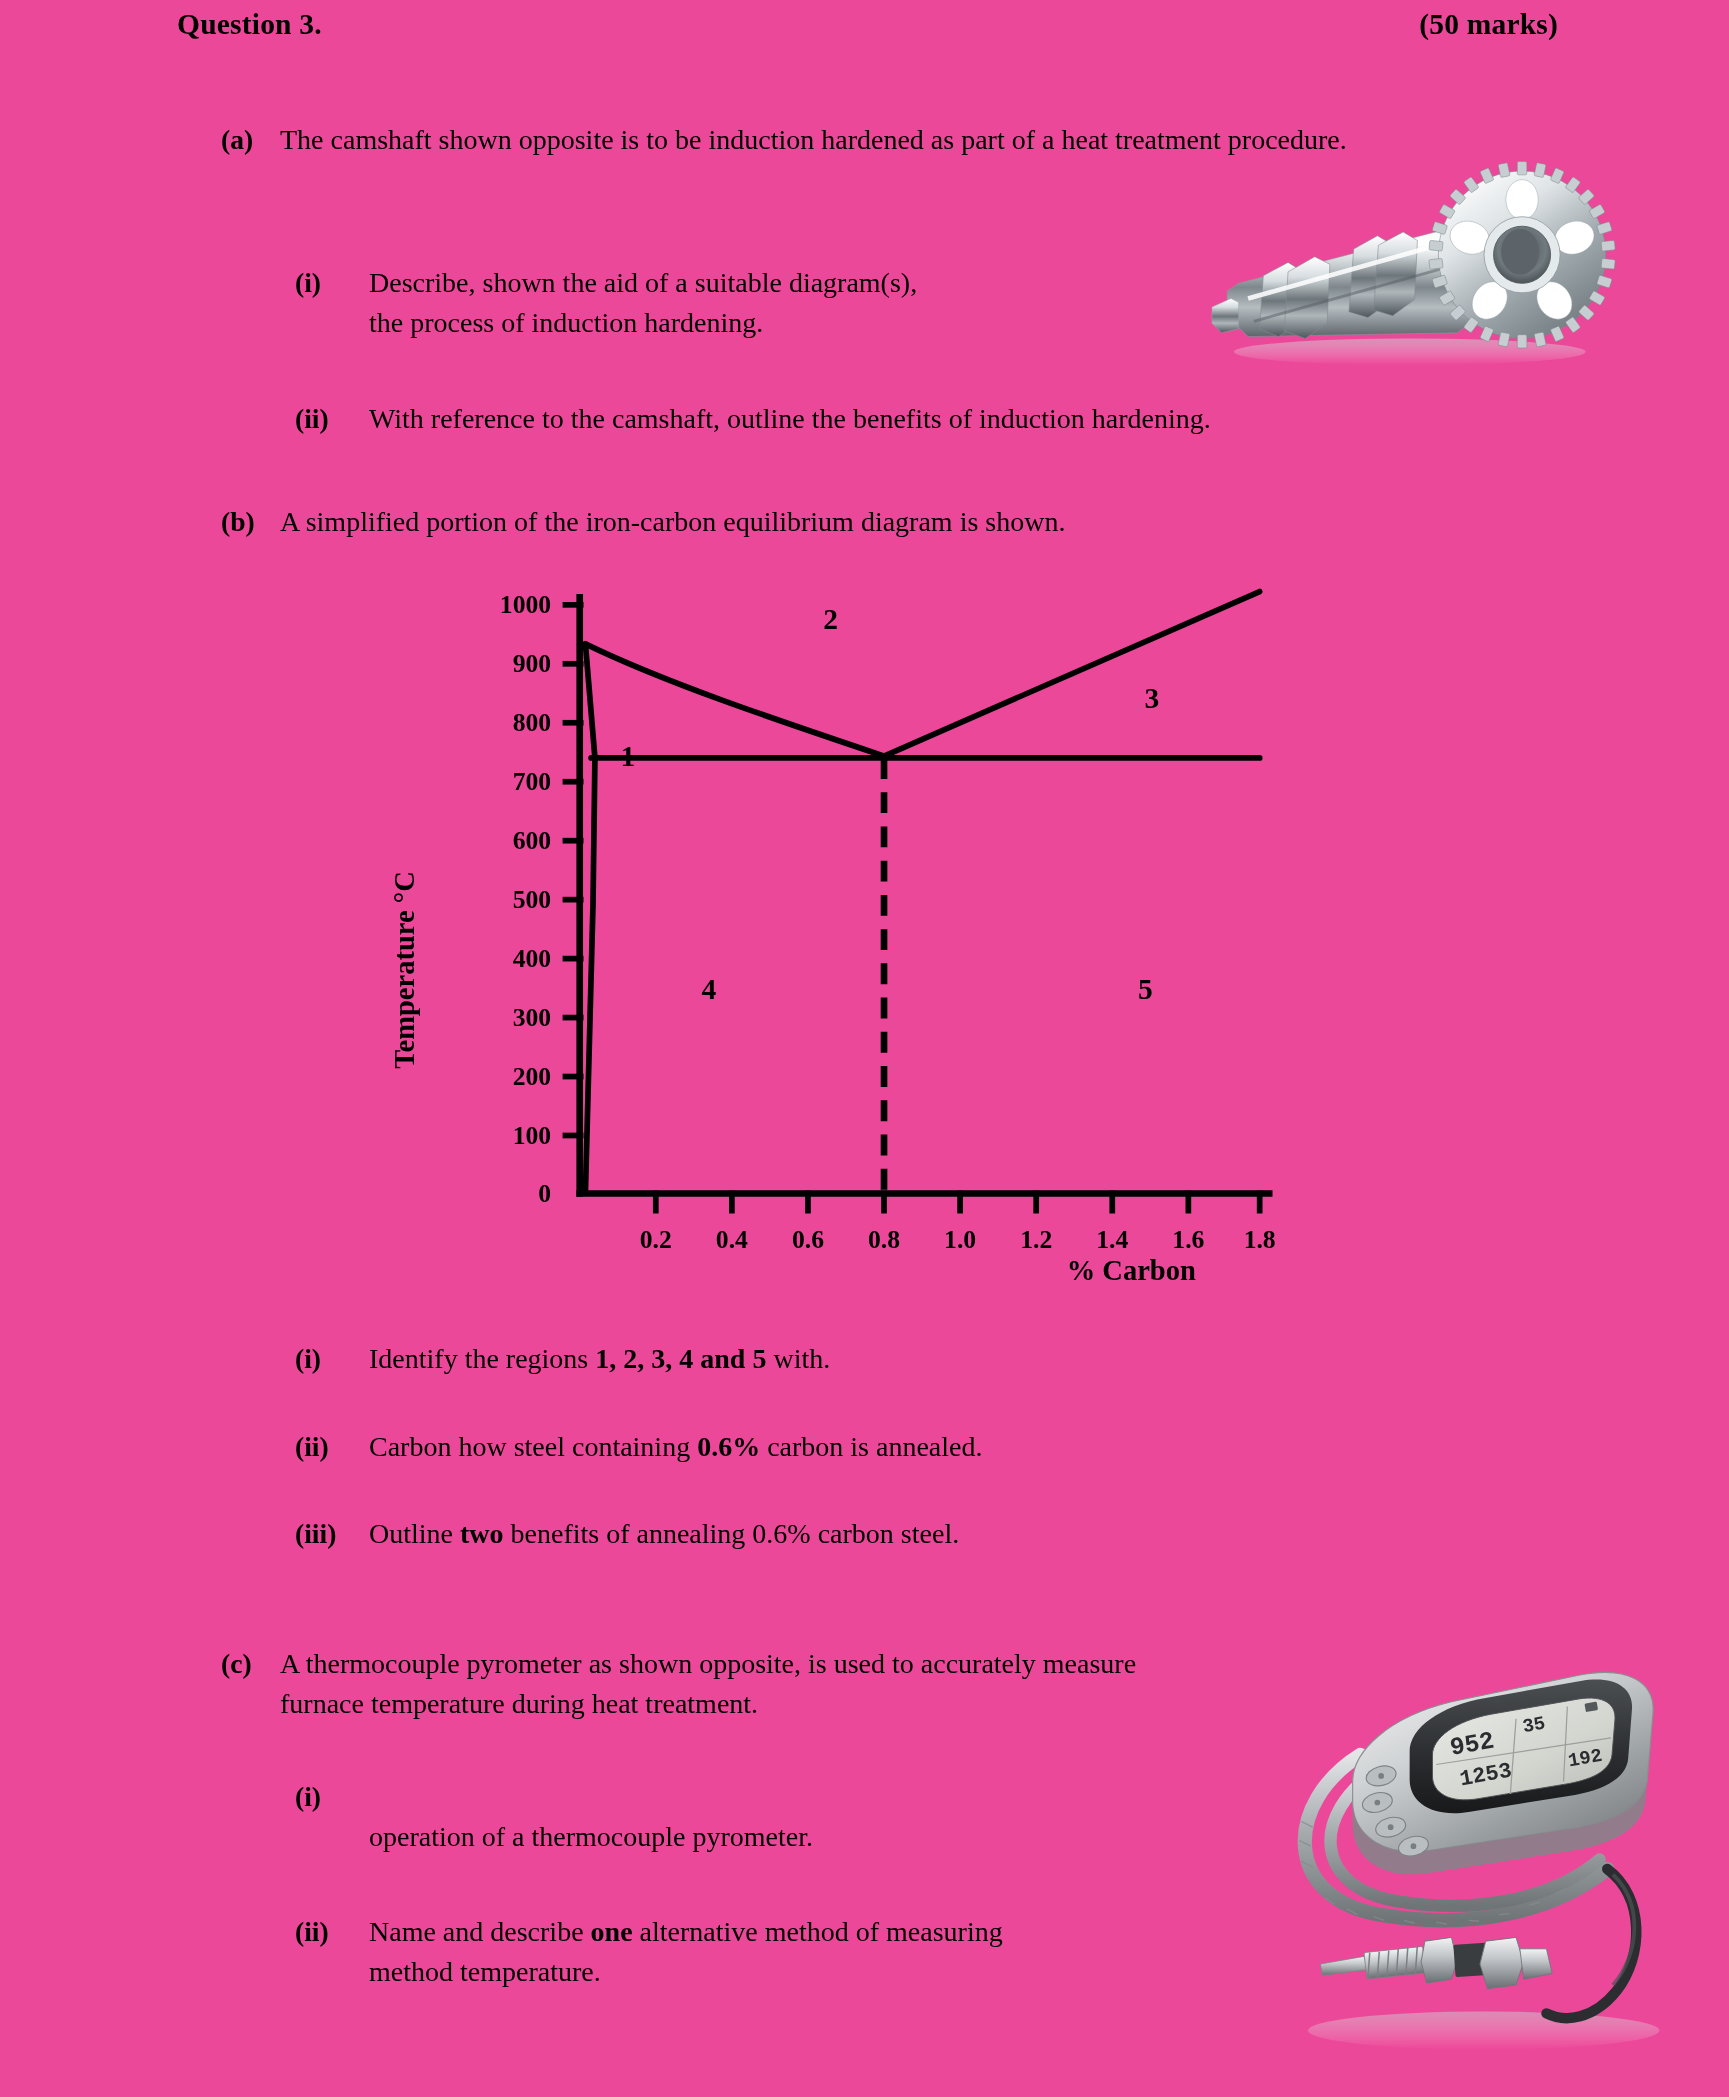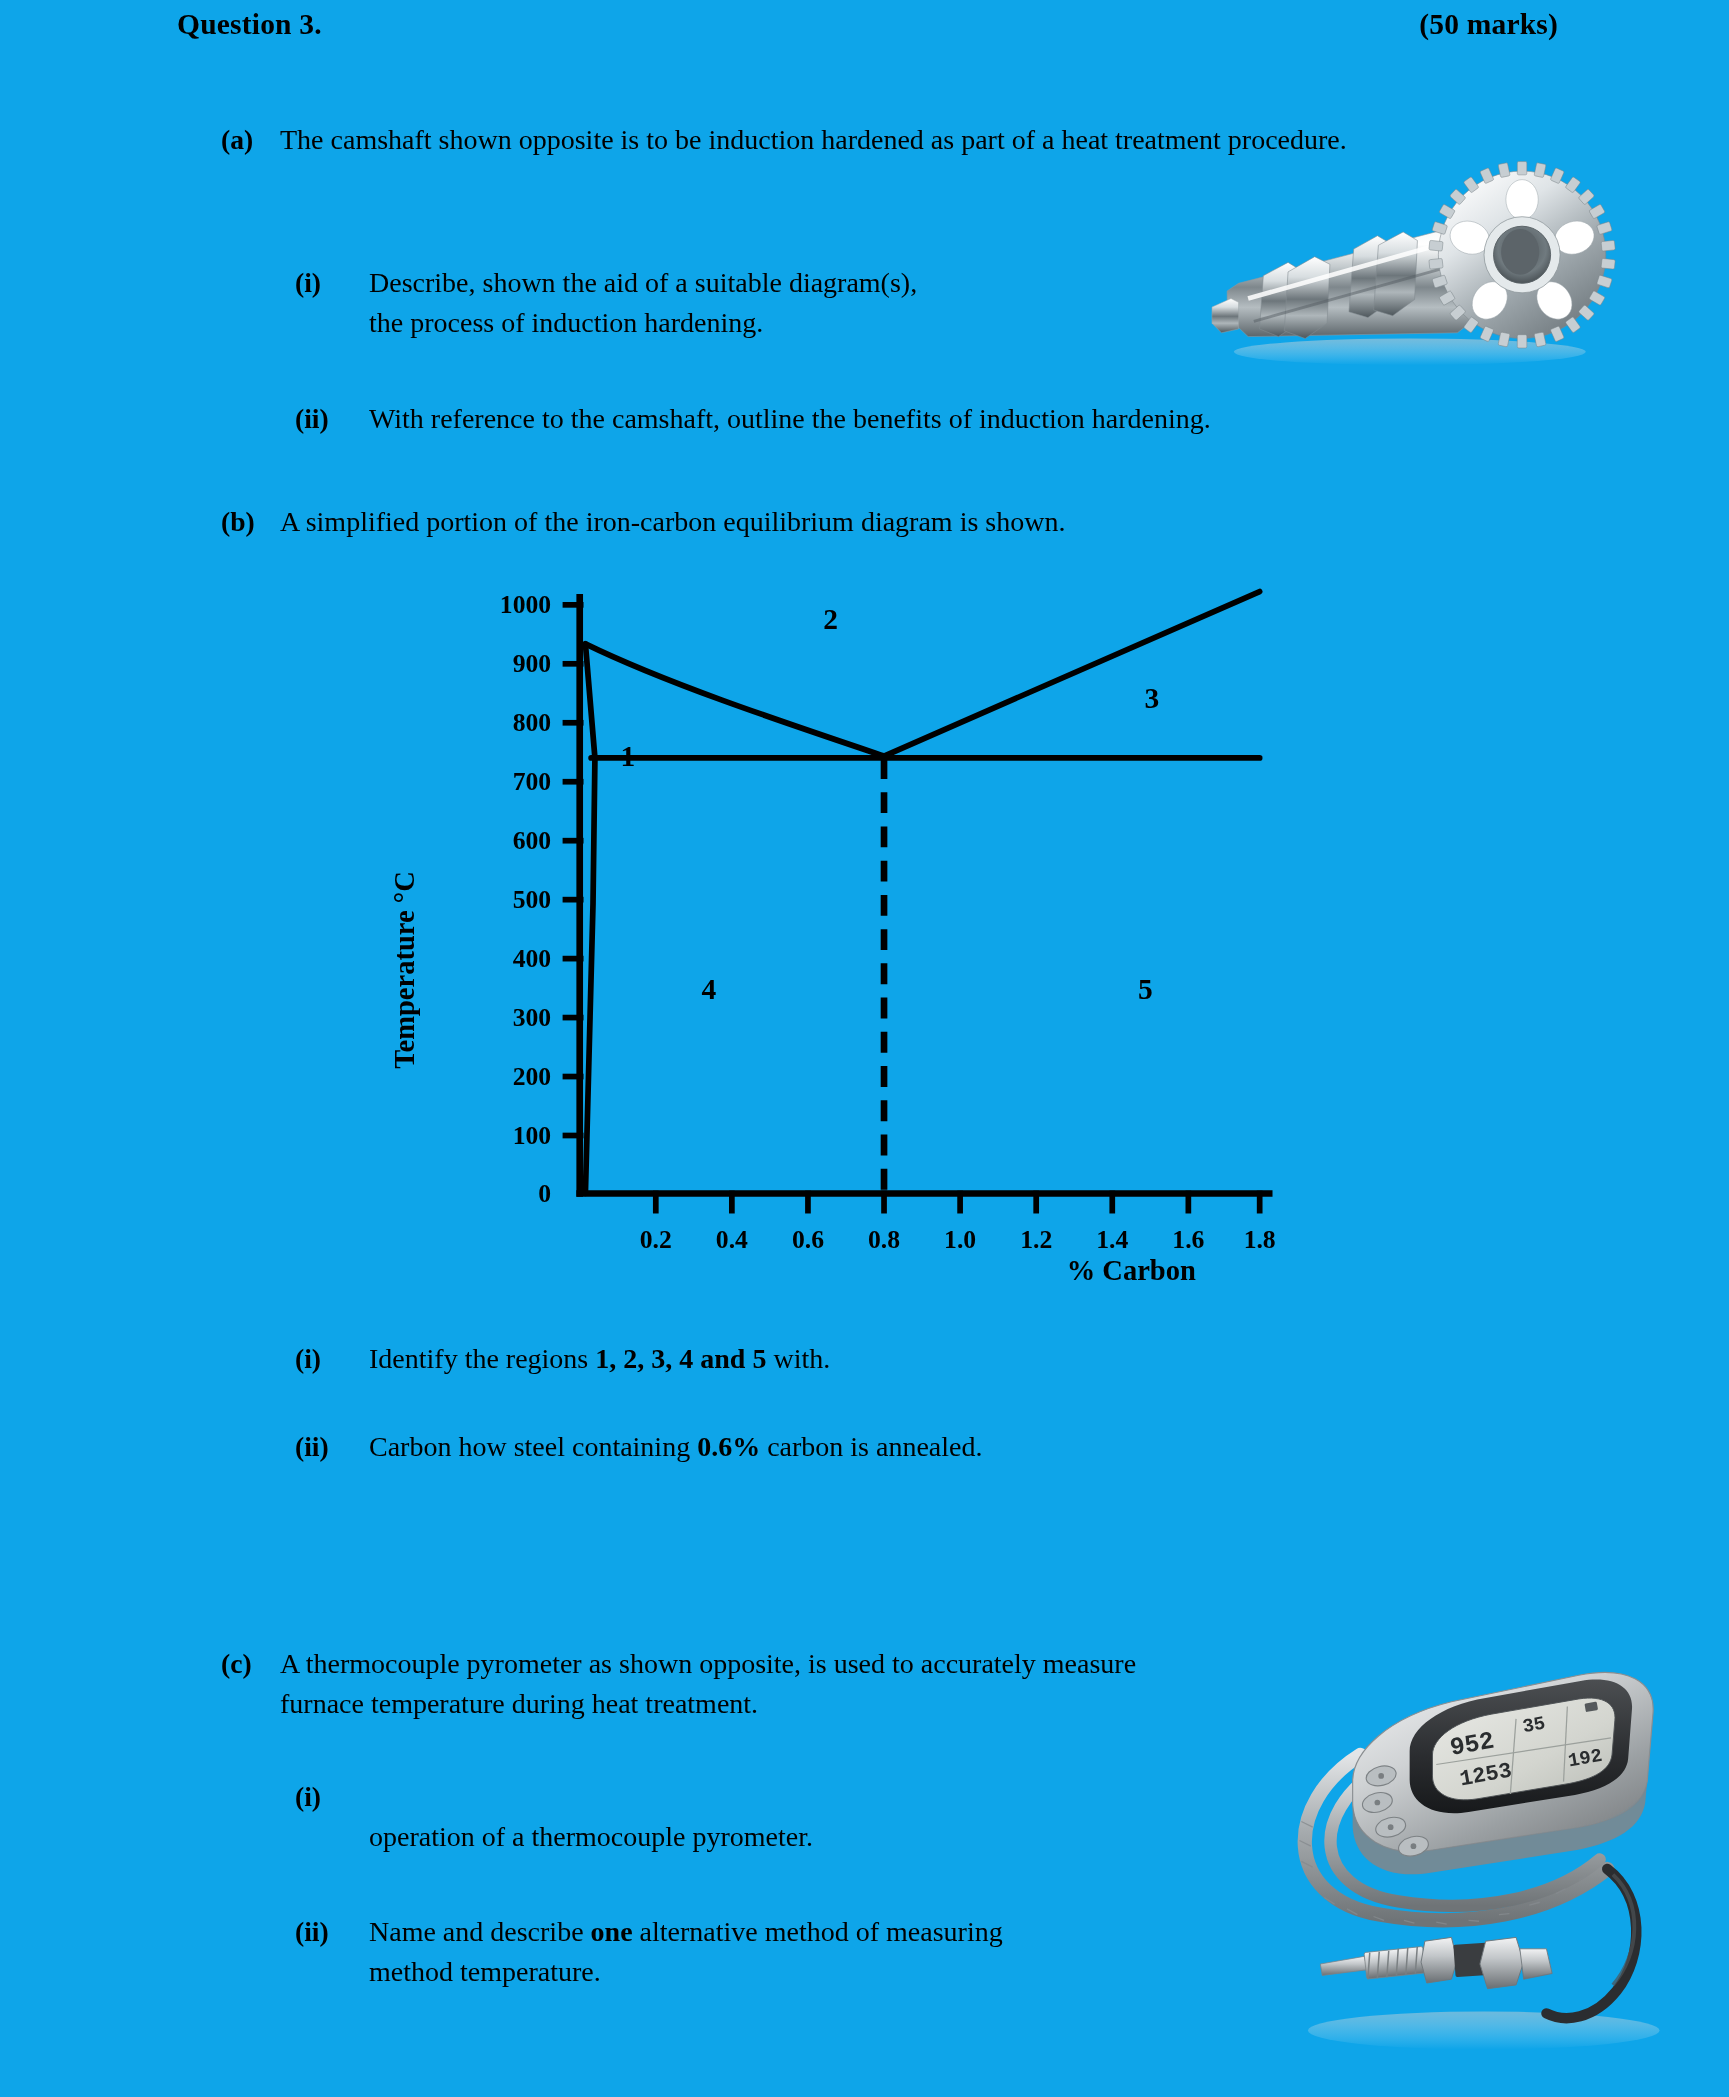--- a/index.html
+++ b/index.html
@@ -8,21 +8,21 @@
     background: #ffffff;
   }
   body {
     font-family: "Liberation Serif", "DejaVu Serif", serif;
     color: #000000;
   }
   .page {
     position: relative;
     width: 1729px;
     height: 2097px;
-    background: #0ea5e9;
+    background: #ec4899;
     overflow: hidden;
   }
 
   
   .qheader {
     position: absolute;
     left: 177px;
     top: 7.6px;
     width: 1381px;
     display: flex;
@@ -330,20 +330,24 @@
   <div class="qpart lvl2" style="top:1339px; width:1046px;">
     <span class="qlabel">(i)</span>
     <span class="qtext"><span>Identify the regions </span><b>1, 2, 3, 4 and 5</b><span> with.</span></span>
   </div>
 
   <div class="qpart lvl2" style="top:1427px; width:1046px;">
     <span class="qlabel">(ii)</span>
     <span class="qtext"><span>Carbon how steel containing </span><b>0.6%</b><span> carbon is annealed.</span></span>
   </div>
 
+  <div class="qpart lvl2" style="top:1514px; width:1046px;">
+    <span class="qlabel">(iii)</span>
+    <span class="qtext"><span>Outline </span><b>two</b><span> benefits of annealing 0.6% carbon steel.</span></span>
+  </div>
 
   <div class="qpart lvl1" style="top:1644px; width:970px;">
     <span class="qlabel">(c)</span>
     <span class="qtext">A thermocouple pyrometer as shown opposite, is used to accurately measure furnace temperature during heat treatment.</span>
   </div>
 
   <div class="qpart lvl2" style="top:1777px; width:875px;">
     <span class="qlabel">(i)</span>
     <span class="qtext">
       <br>

